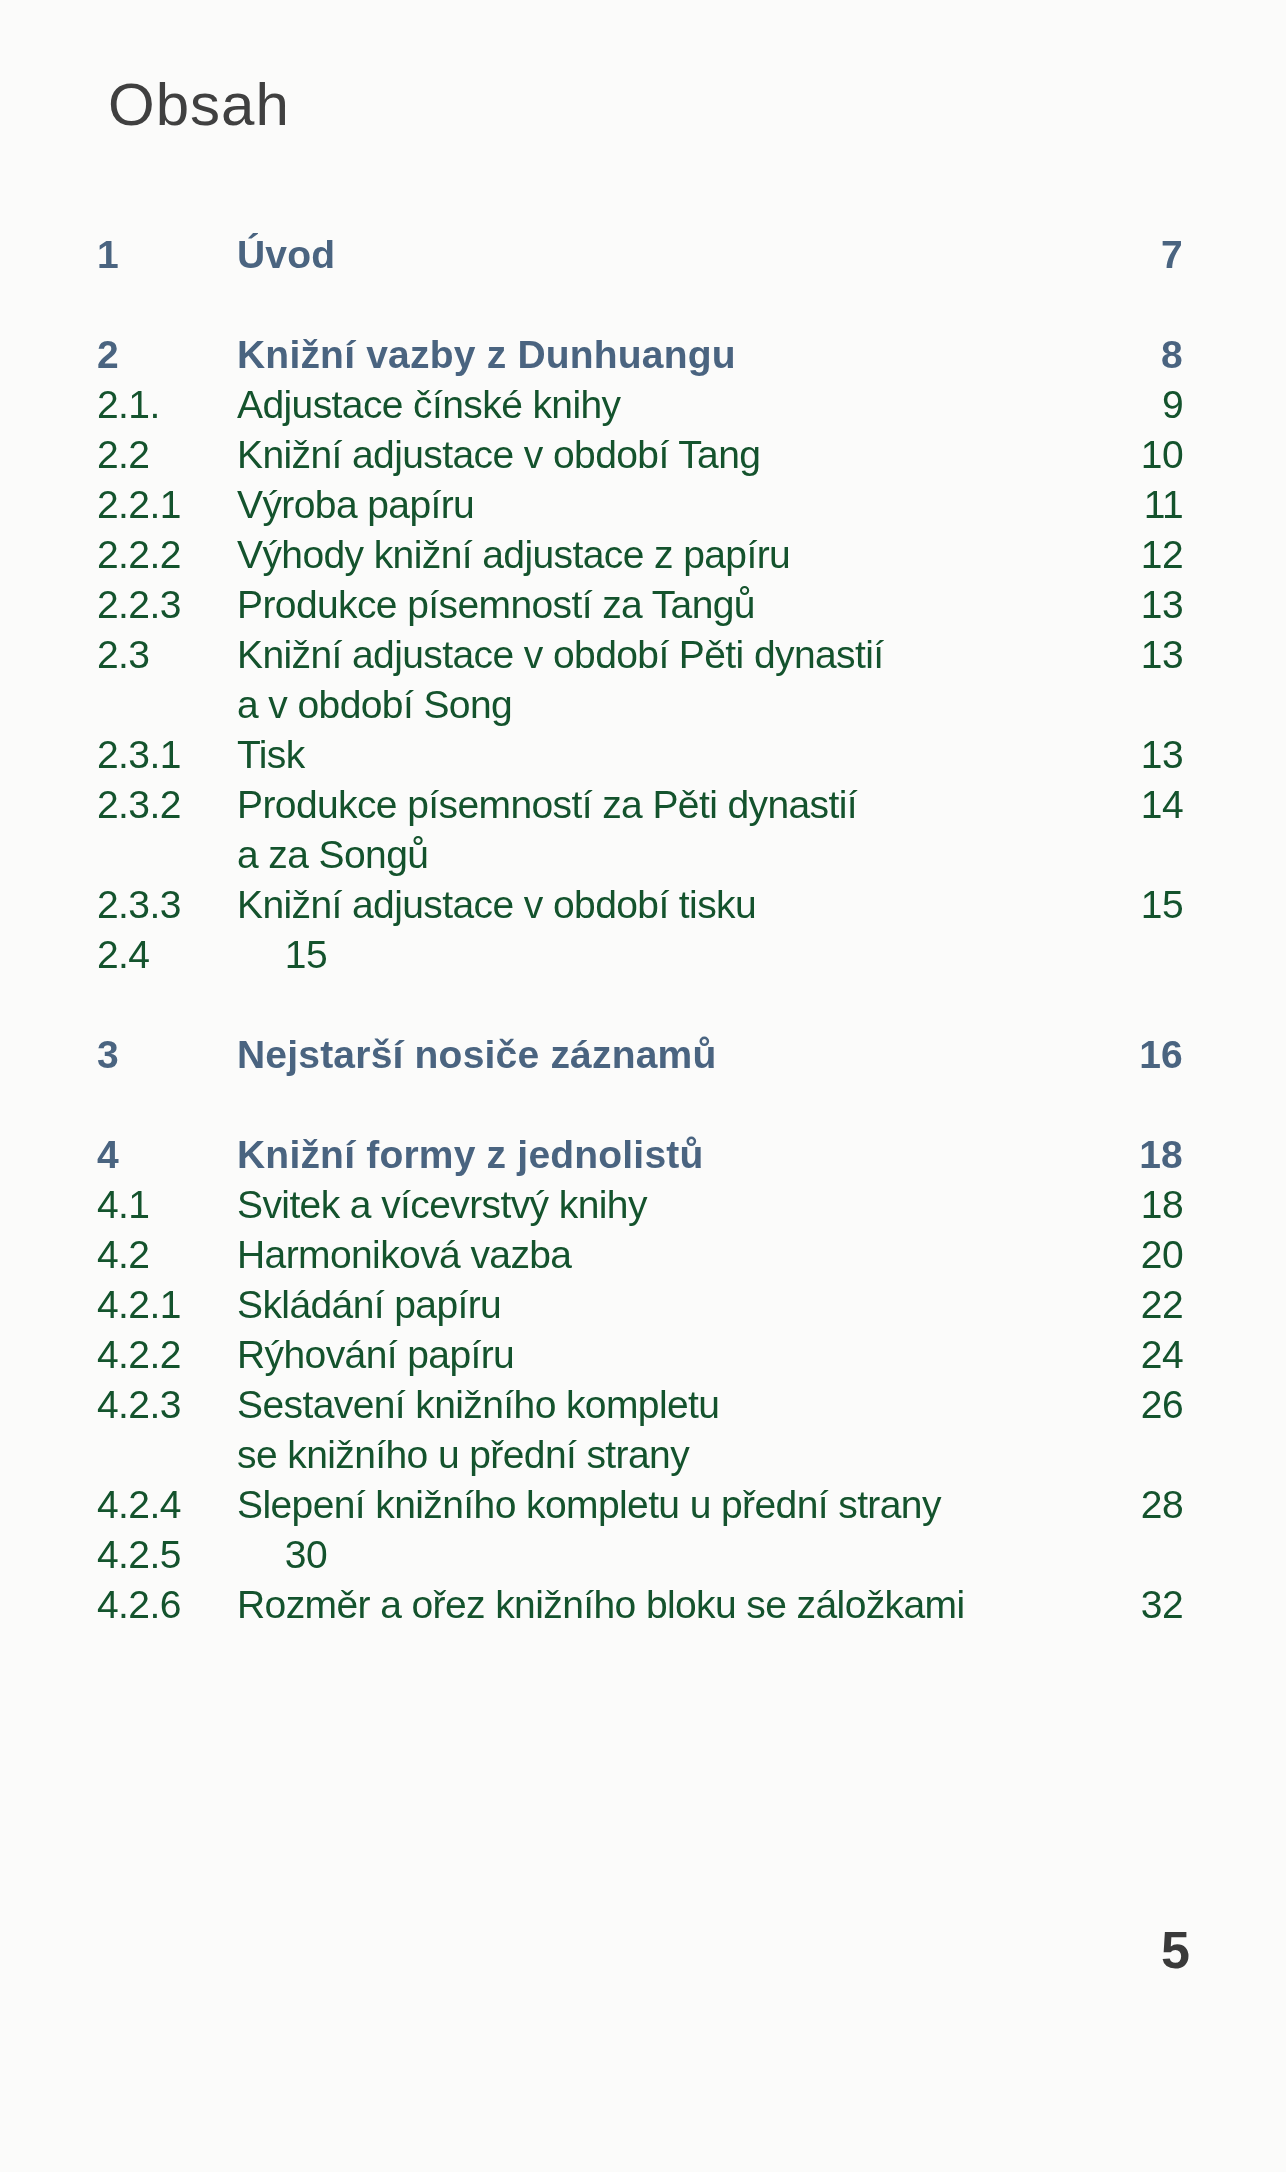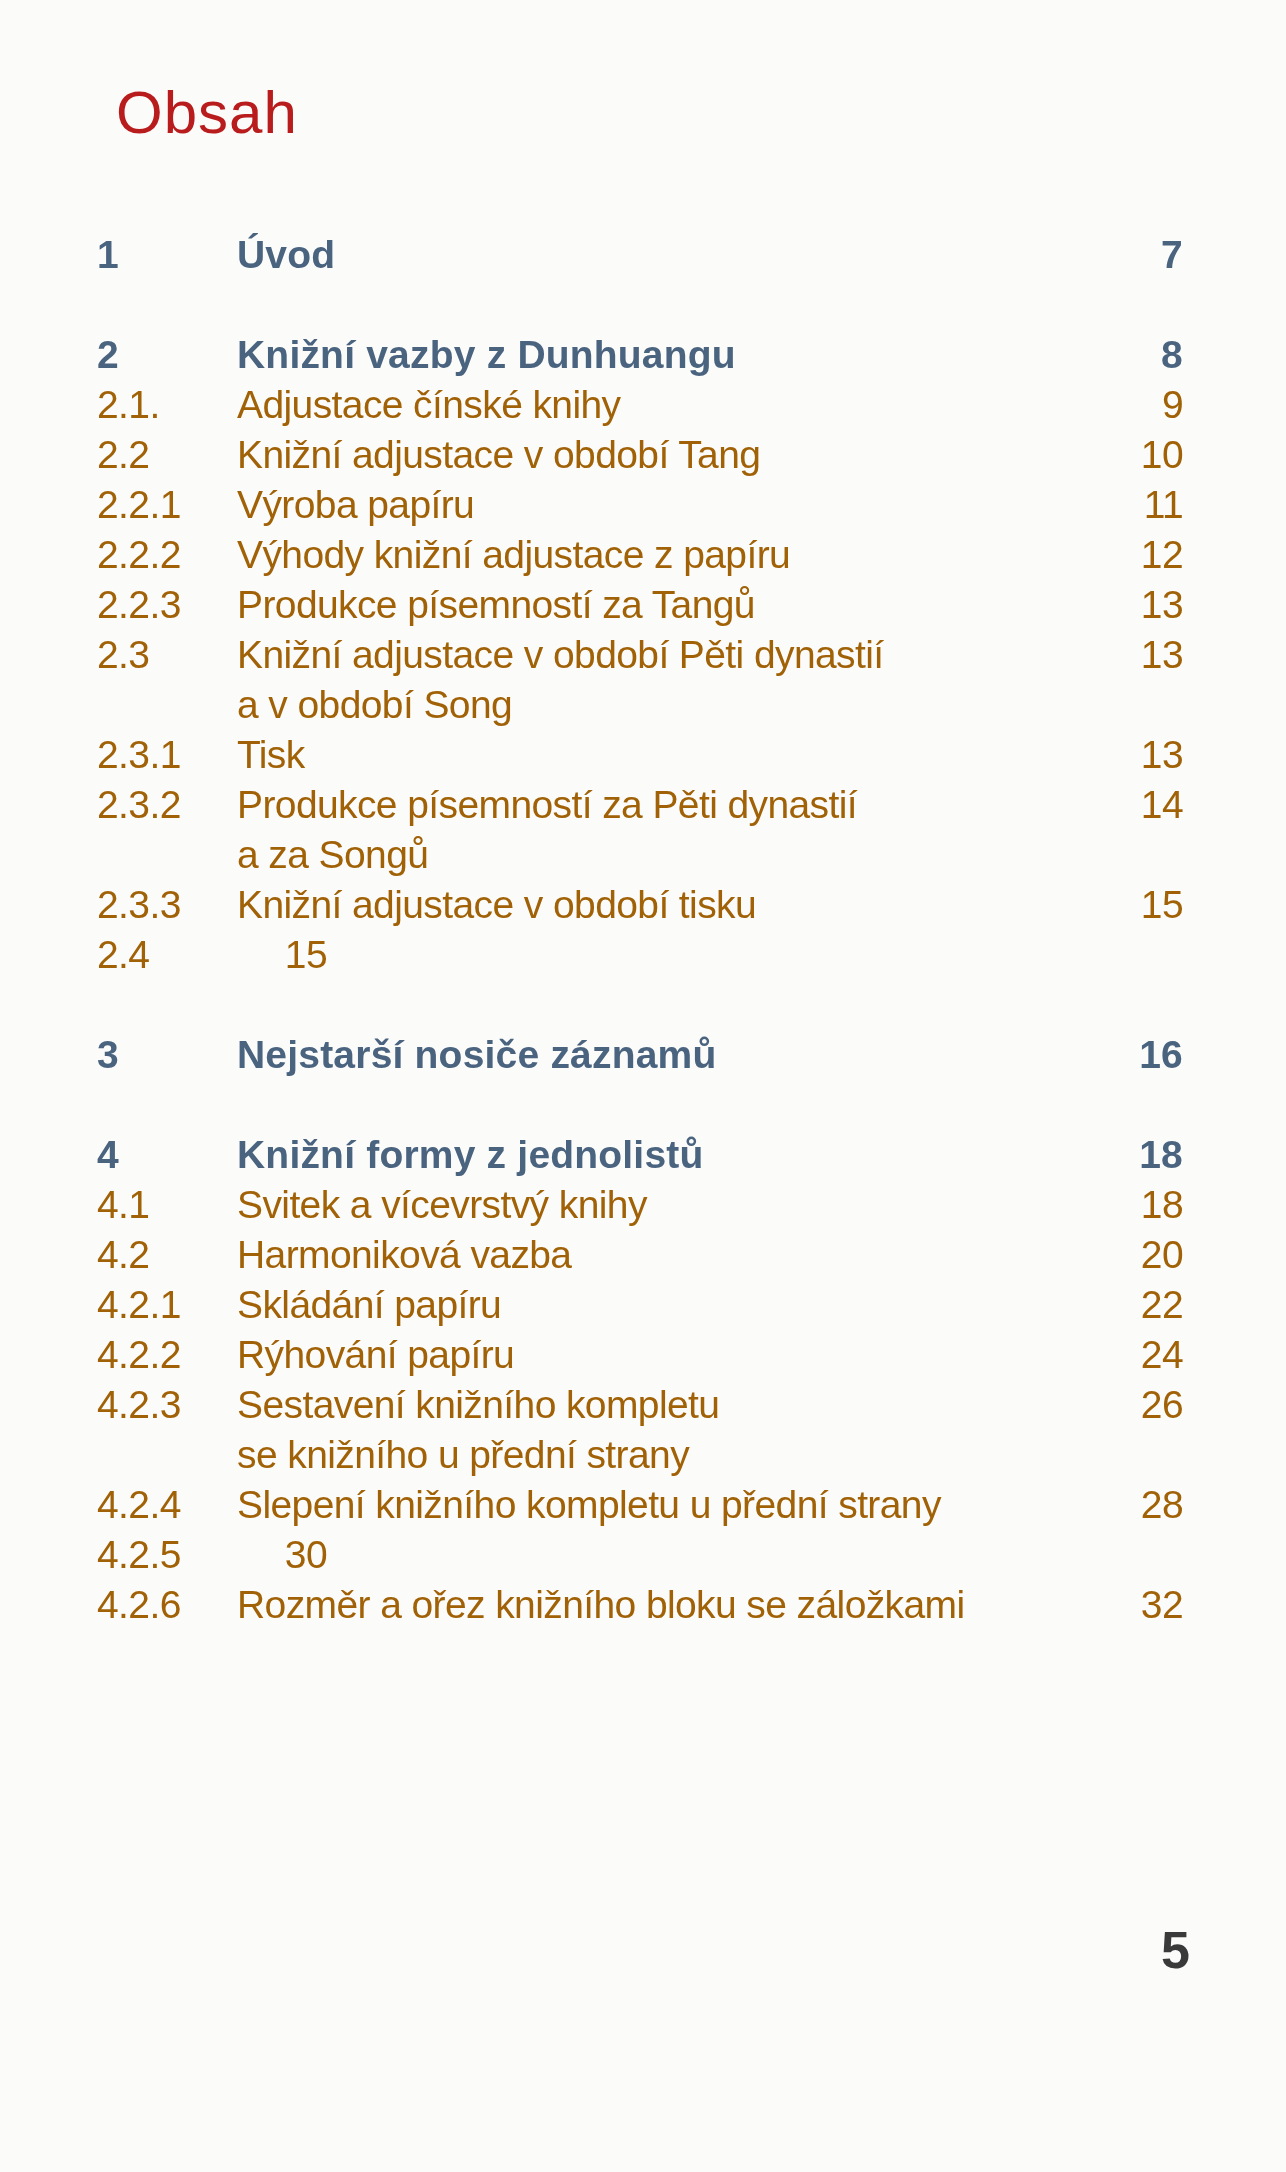--- a/index.html
+++ b/index.html
@@ -20,37 +20,37 @@
       width: 1286px;
       height: 2172px;
       background: #fbfbfa;
     }
     .title {
       position: absolute;
       left: 100px;
       top: 62px;
       font-size: 60px;
       font-weight: normal;
-      color: #b91c1c;
+      color: #404040;
       letter-spacing: 1px;
-      margin: 16px;
+      margin: 8px;
     }
     .toc {
       position: absolute;
       left: 97px;
       top: 230px;
       width: 1086px;
     }
     .row {
       display: flex;
       align-items: baseline;
       height: 50px;
       line-height: 50px;
       font-size: 39px;
-      color: #a16207;
+      color: #14532d;
       letter-spacing: -0.6px;
     }
     .row.chapter {
       color: #4a6480;
       font-weight: bold;
       letter-spacing: 0.2px;
     }
     .row.gap-before {
       margin-top: 50px;
     }

